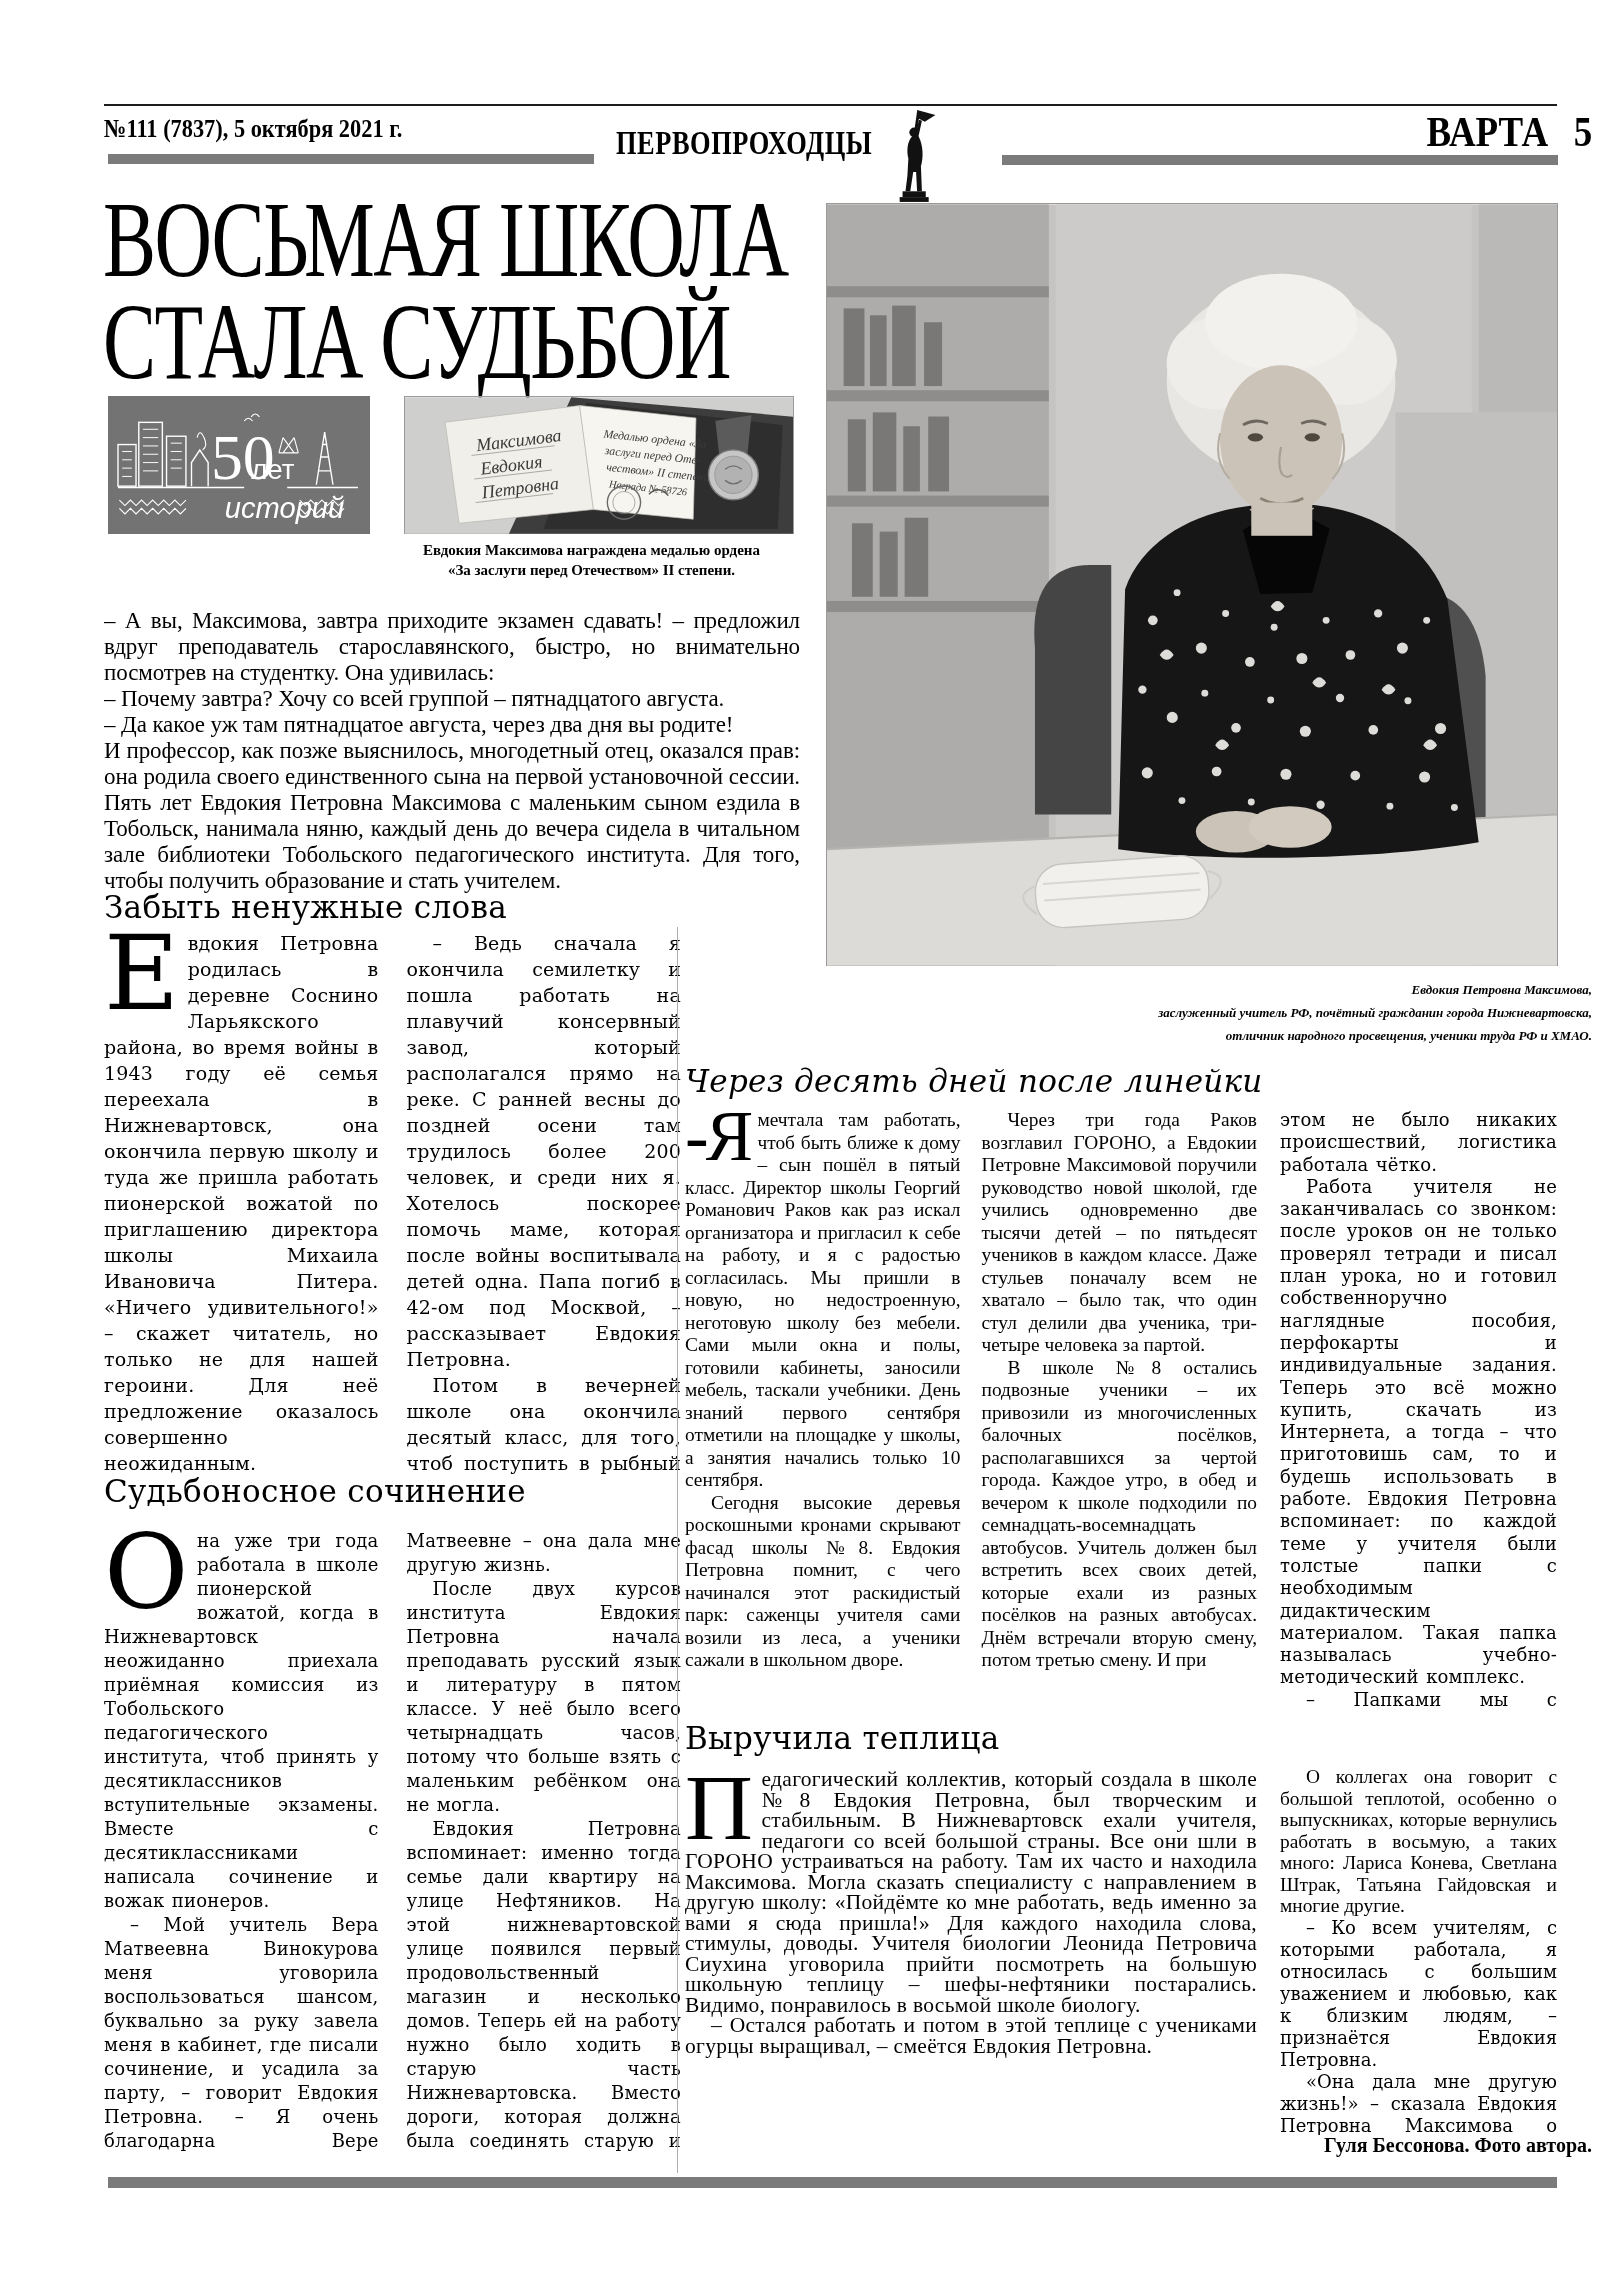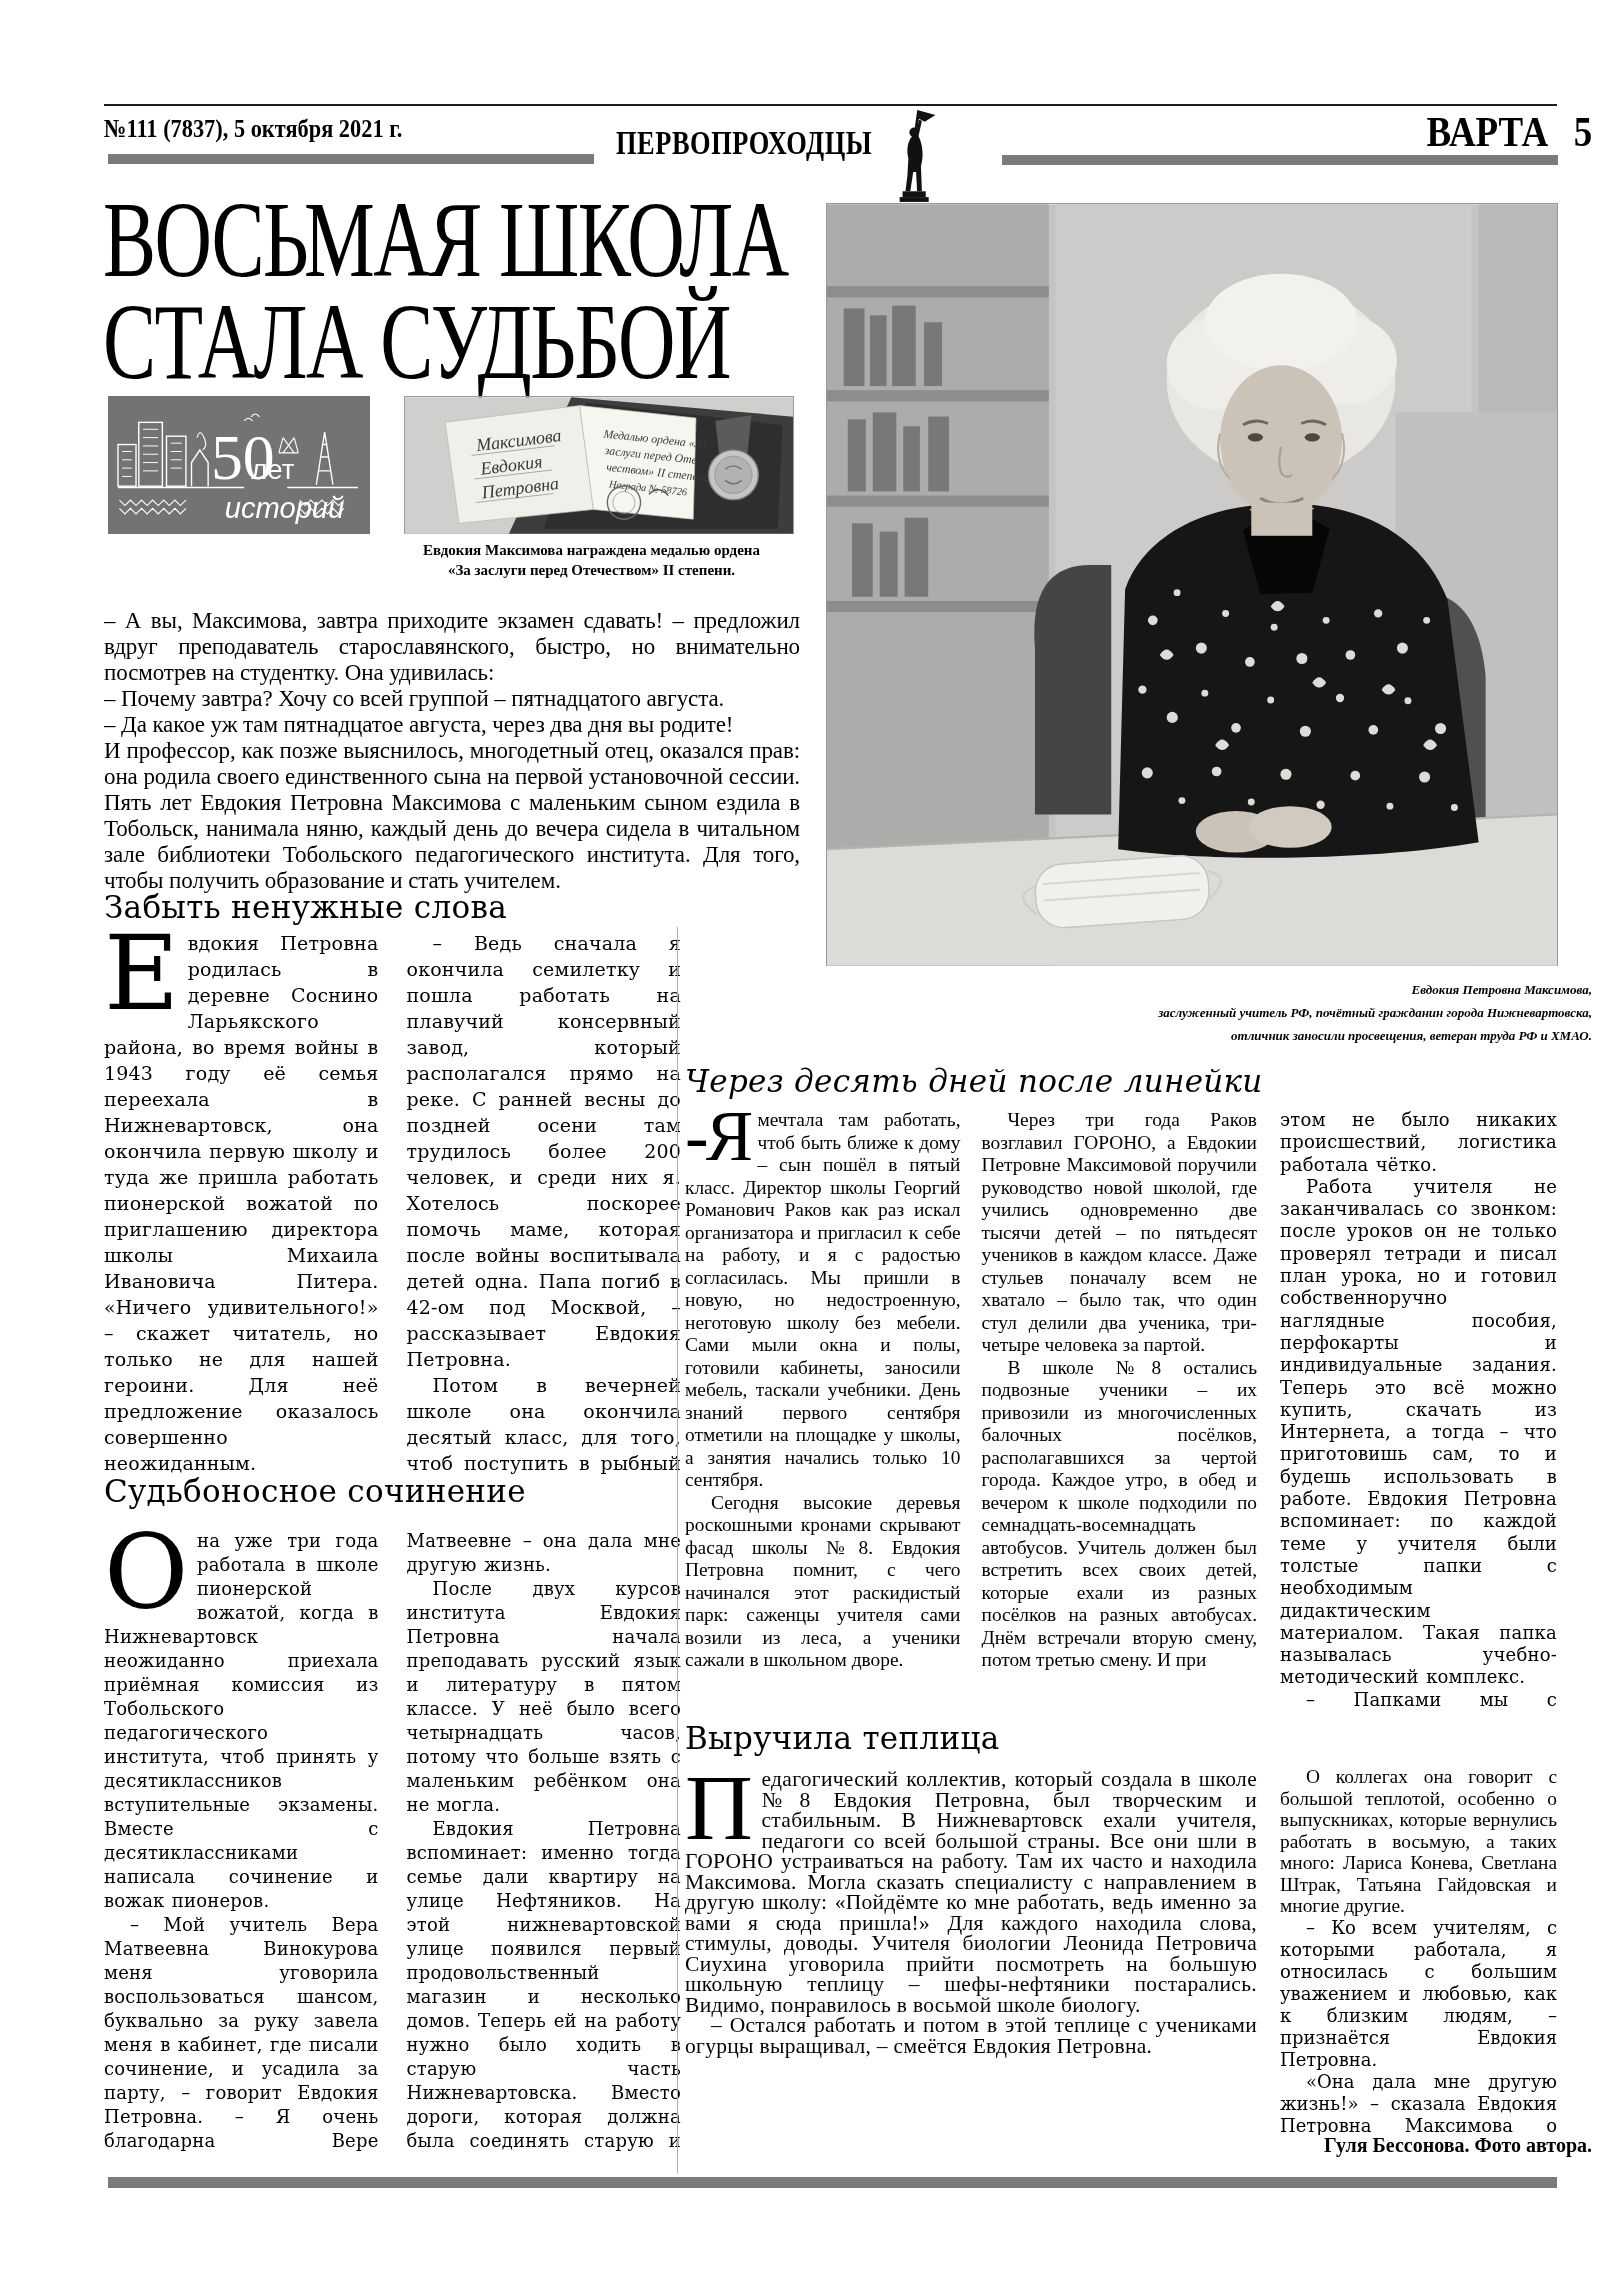--- a/index.html
+++ b/index.html
@@ -310,21 +310,21 @@
         <line x1="312" y1="972" x2="538" y2="972" stroke="#d8d6d3" stroke-width="3"></line>
         <line x1="312" y1="996" x2="538" y2="996" stroke="#d8d6d3" stroke-width="3"></line>
         <path d="M300,975 q-36,10 0,40 M550,970 q36,10 0,40" stroke="#cfcdca" stroke-width="3" fill="none"></path>
       </g>
     </svg>
   </div>
 
   <div class="abs pcap">
     <div>Евдокия Петровна Максимова,</div>
     <div>заслуженный учитель РФ, почётный гражданин города Нижневартовска,</div>
-    <div>отличник заносили просвещения, ветеран труда РФ и ХМАО.</div>
+    <div>отличник народного просвещения, ученики труда РФ и ХМАО.</div>
   </div>
 
   <div class="abs h2 h2-3">Через десять дней после линейки</div>
   <div class="abs cols3 jb narrowface">
     <p><span class="dc-ya">-Я</span><span>мечтала там работать, чтоб быть ближе к дому – сын пошёл в пятый класс. Директор школы Георгий Романович Раков как раз искал организатора и пригласил к себе на работу, и я с радостью согласилась. Мы пришли в новую, но недостроенную, неготовую школу без мебели. Сами мыли окна и полы, готовили кабинеты, заносили мебель, таскали учебники. День знаний первого сентября отметили на площадке у школы, а занятия начались только 10 сентября.</span></p>
     <p class="ind">Сегодня высокие деревья роскошными кронами скрывают фасад школы №8. Евдокия Петровна помнит, с чего начинался этот раскидистый парк: саженцы учителя сами возили из леса, а ученики сажали в школьном дворе.</p>
     <p class="ind">Через три года Раков возглавил ГОРОНО, а Евдокии Петровне Максимовой поручили руководство новой школой, где учились одновременно две тысячи детей – по пятьдесят учеников в каждом классе. Даже стульев поначалу всем не хватало – было так, что один стул делили два ученика, три-четыре человека за партой.</p>
     <p class="ind">В школе №8 остались подвозные ученики – их привозили из многочисленных балочных посёлков, располагавшихся за чертой города. Каждое утро, в обед и вечером к школе подходили по семнадцать-восемнадцать автобусов. Учитель должен был встретить всех своих детей, которые ехали из разных посёлков на разных автобусах. Днём встречали вторую смену, потом третью смену. И при</p>
   </div>
 

